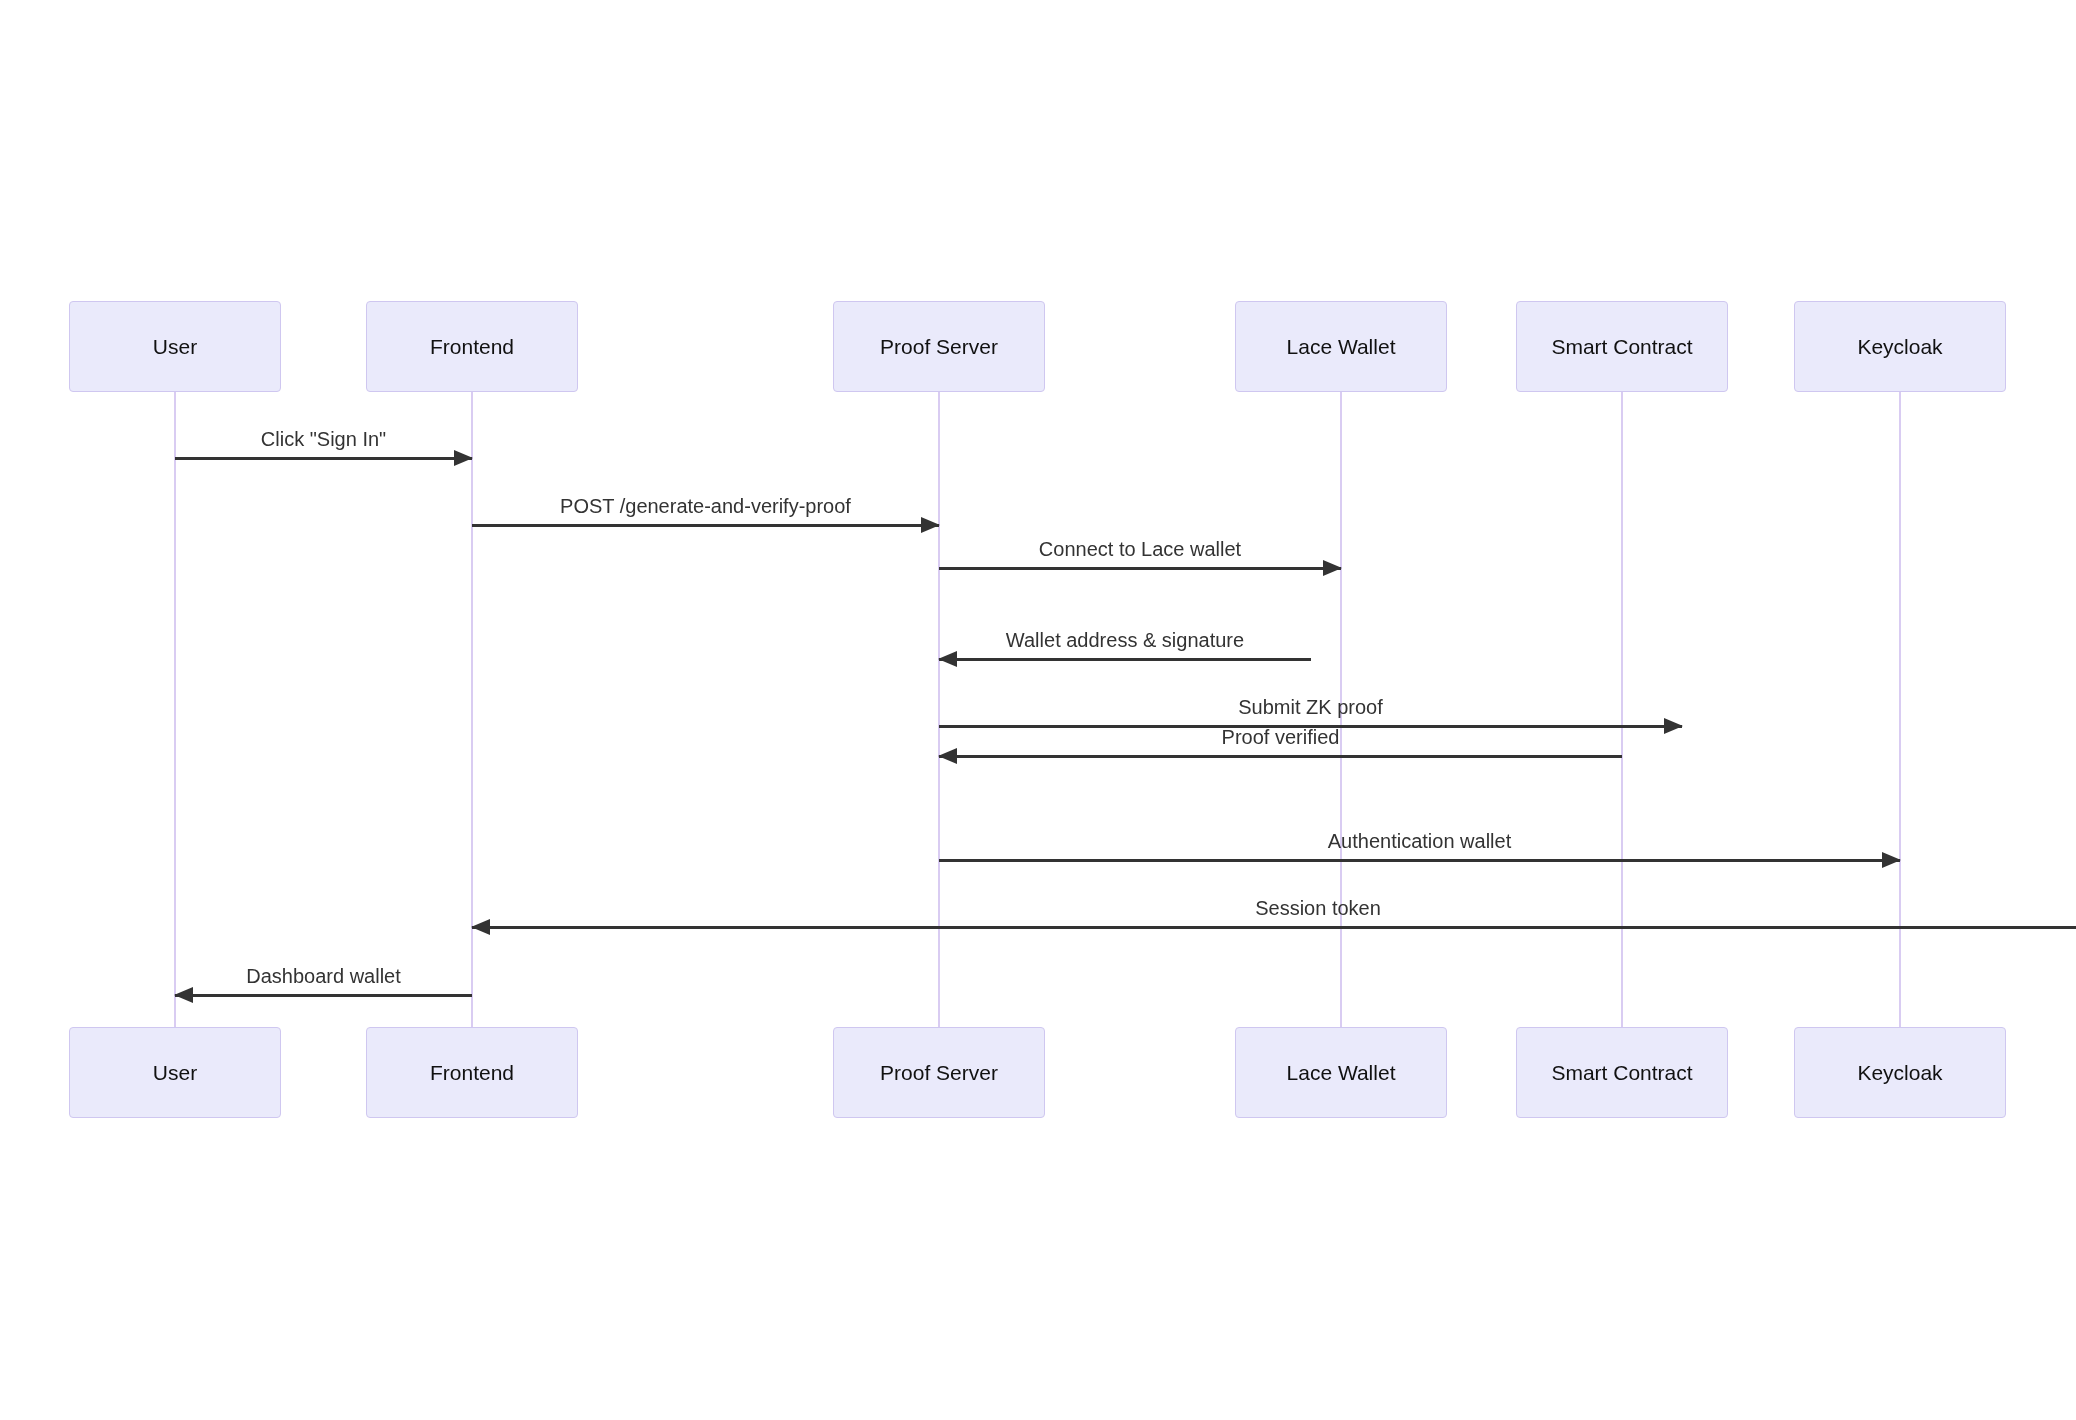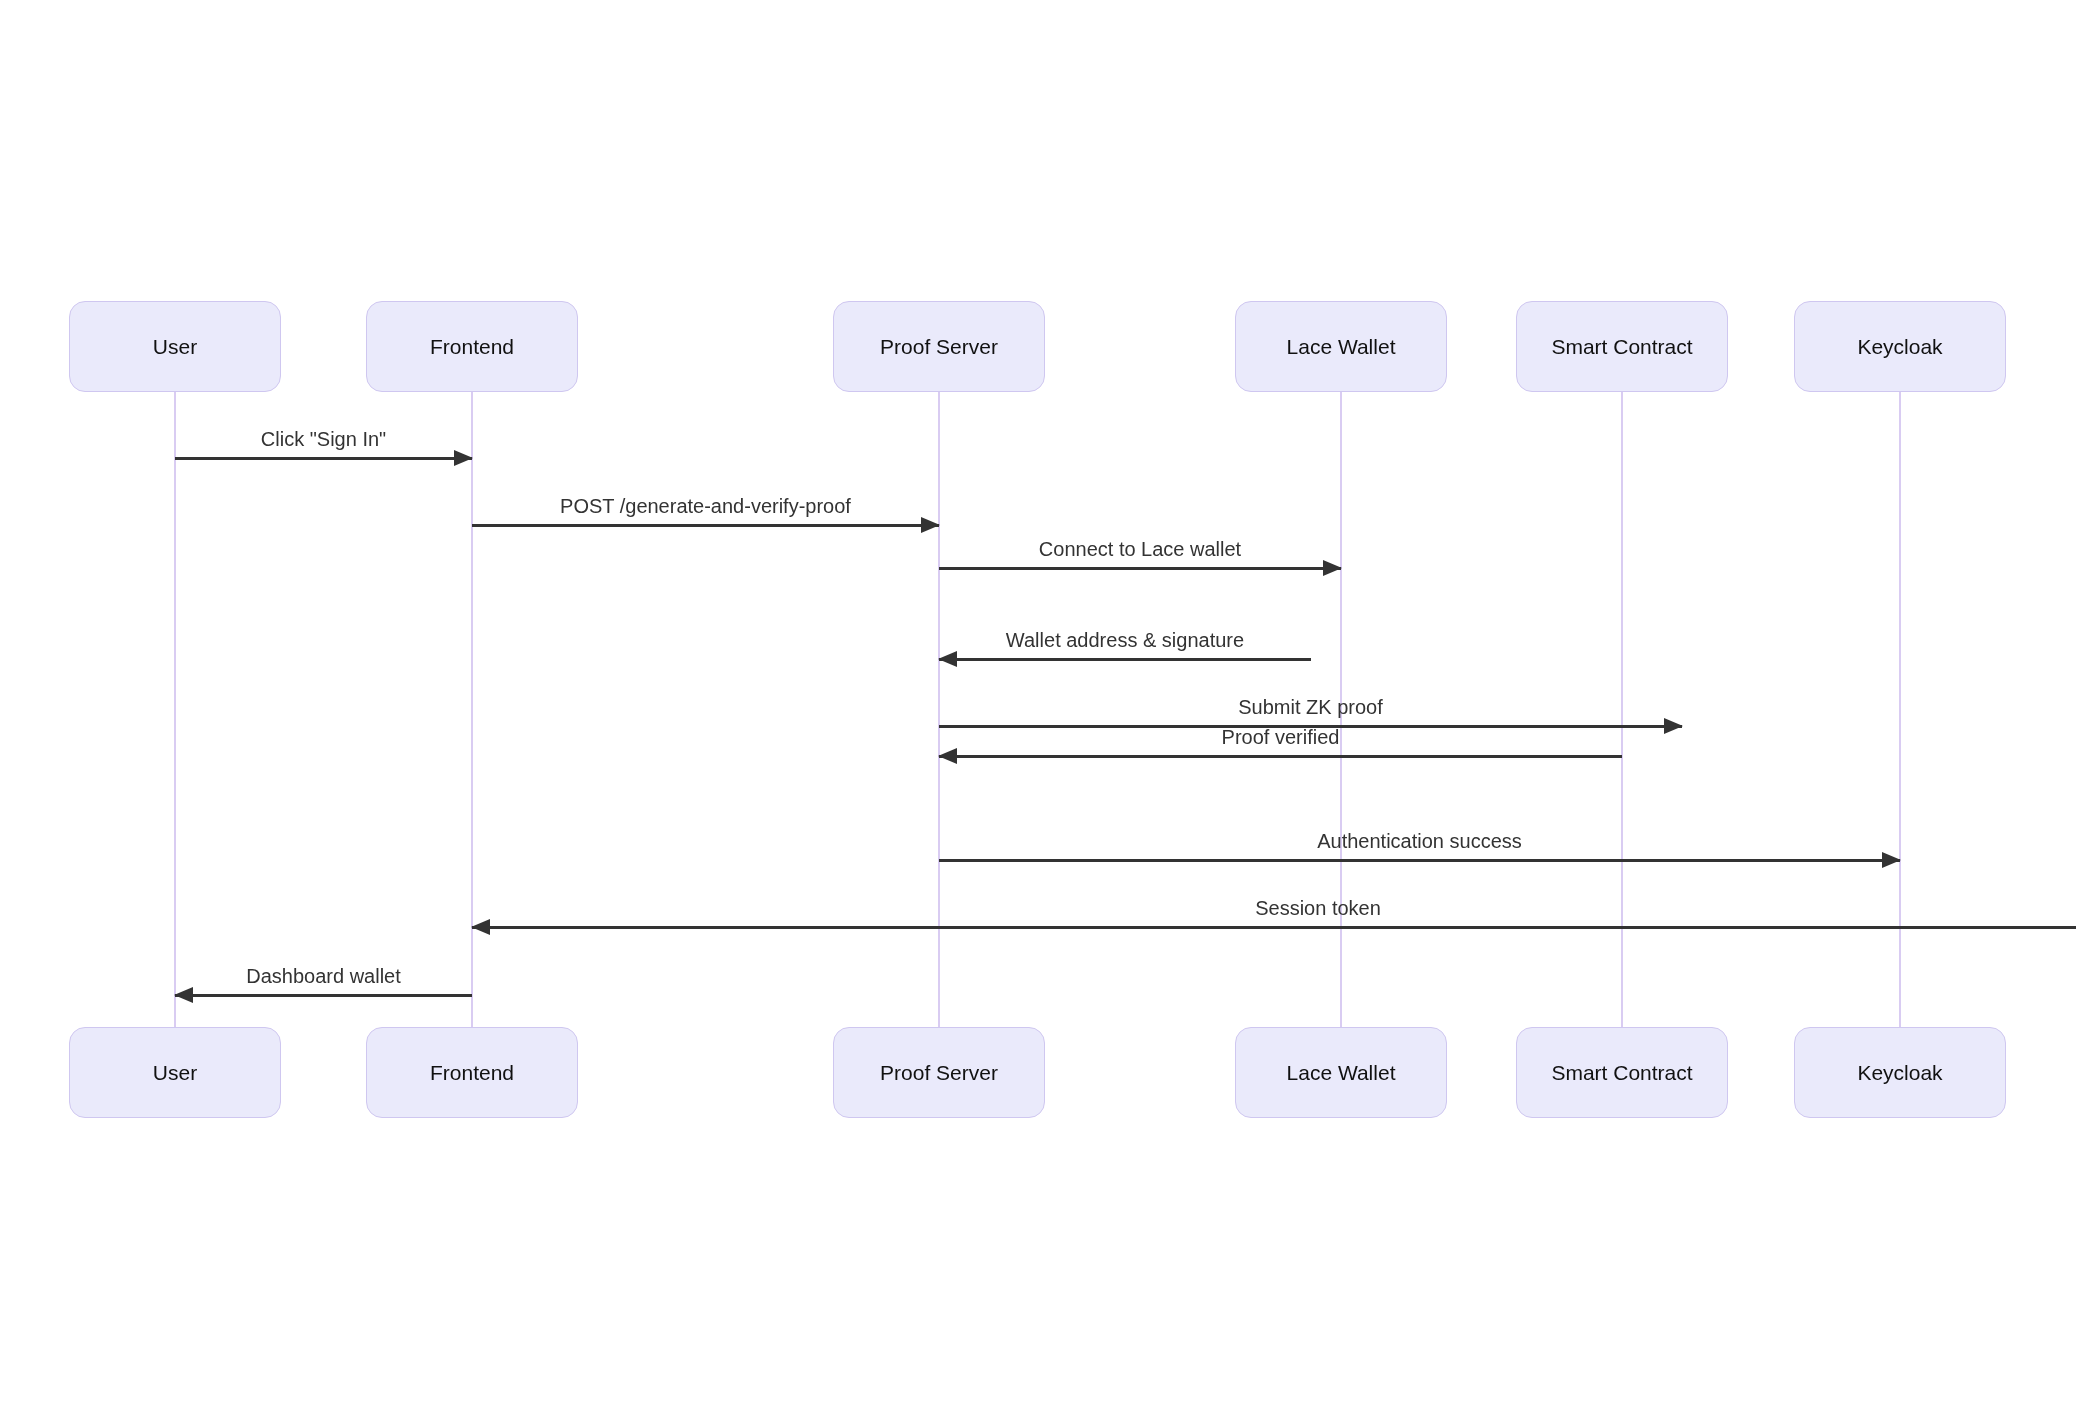--- a/index.html
+++ b/index.html
@@ -17,21 +17,21 @@
     width: 2px;
     height: 636px;
     background: #d9ccf2;
   }
   .actor {
     position: absolute;
     width: 212px;
     height: 91px;
     background: #eaeafb;
     border: 1.5px solid #cfc7f0;
-    border-radius: 16px;
+    border-radius: 4px;
     box-sizing: border-box;
     display: flex;
     align-items: center;
     justify-content: center;
     font-size: 21px;
     color: #111111;
     z-index: 2;
   }
   .message {
     position: absolute;
@@ -145,21 +145,21 @@
     <div class="msg-label">Submit ZK proof</div>
     <div class="msg-line"></div>
   </div>
 
   <div class="message dir-left" style="left:939px;top:724px;width:683px">
     <div class="msg-label">Proof verified</div>
     <div class="msg-line"></div>
   </div>
 
   <div class="message dir-right" style="left:939px;top:828px;width:961px">
-    <div class="msg-label">Authentication success</div>
+    <div class="msg-label">Authentication wallet</div>
     <div class="msg-line"></div>
   </div>
 
   <div class="message dir-left" style="left:472px;top:895px;width:1692px">
     <div class="msg-label">Session token</div>
     <div class="msg-line"></div>
   </div>
 
   <div class="message dir-left" style="left:175px;top:963px;width:297px">
     <div class="msg-label">Dashboard wallet</div>

